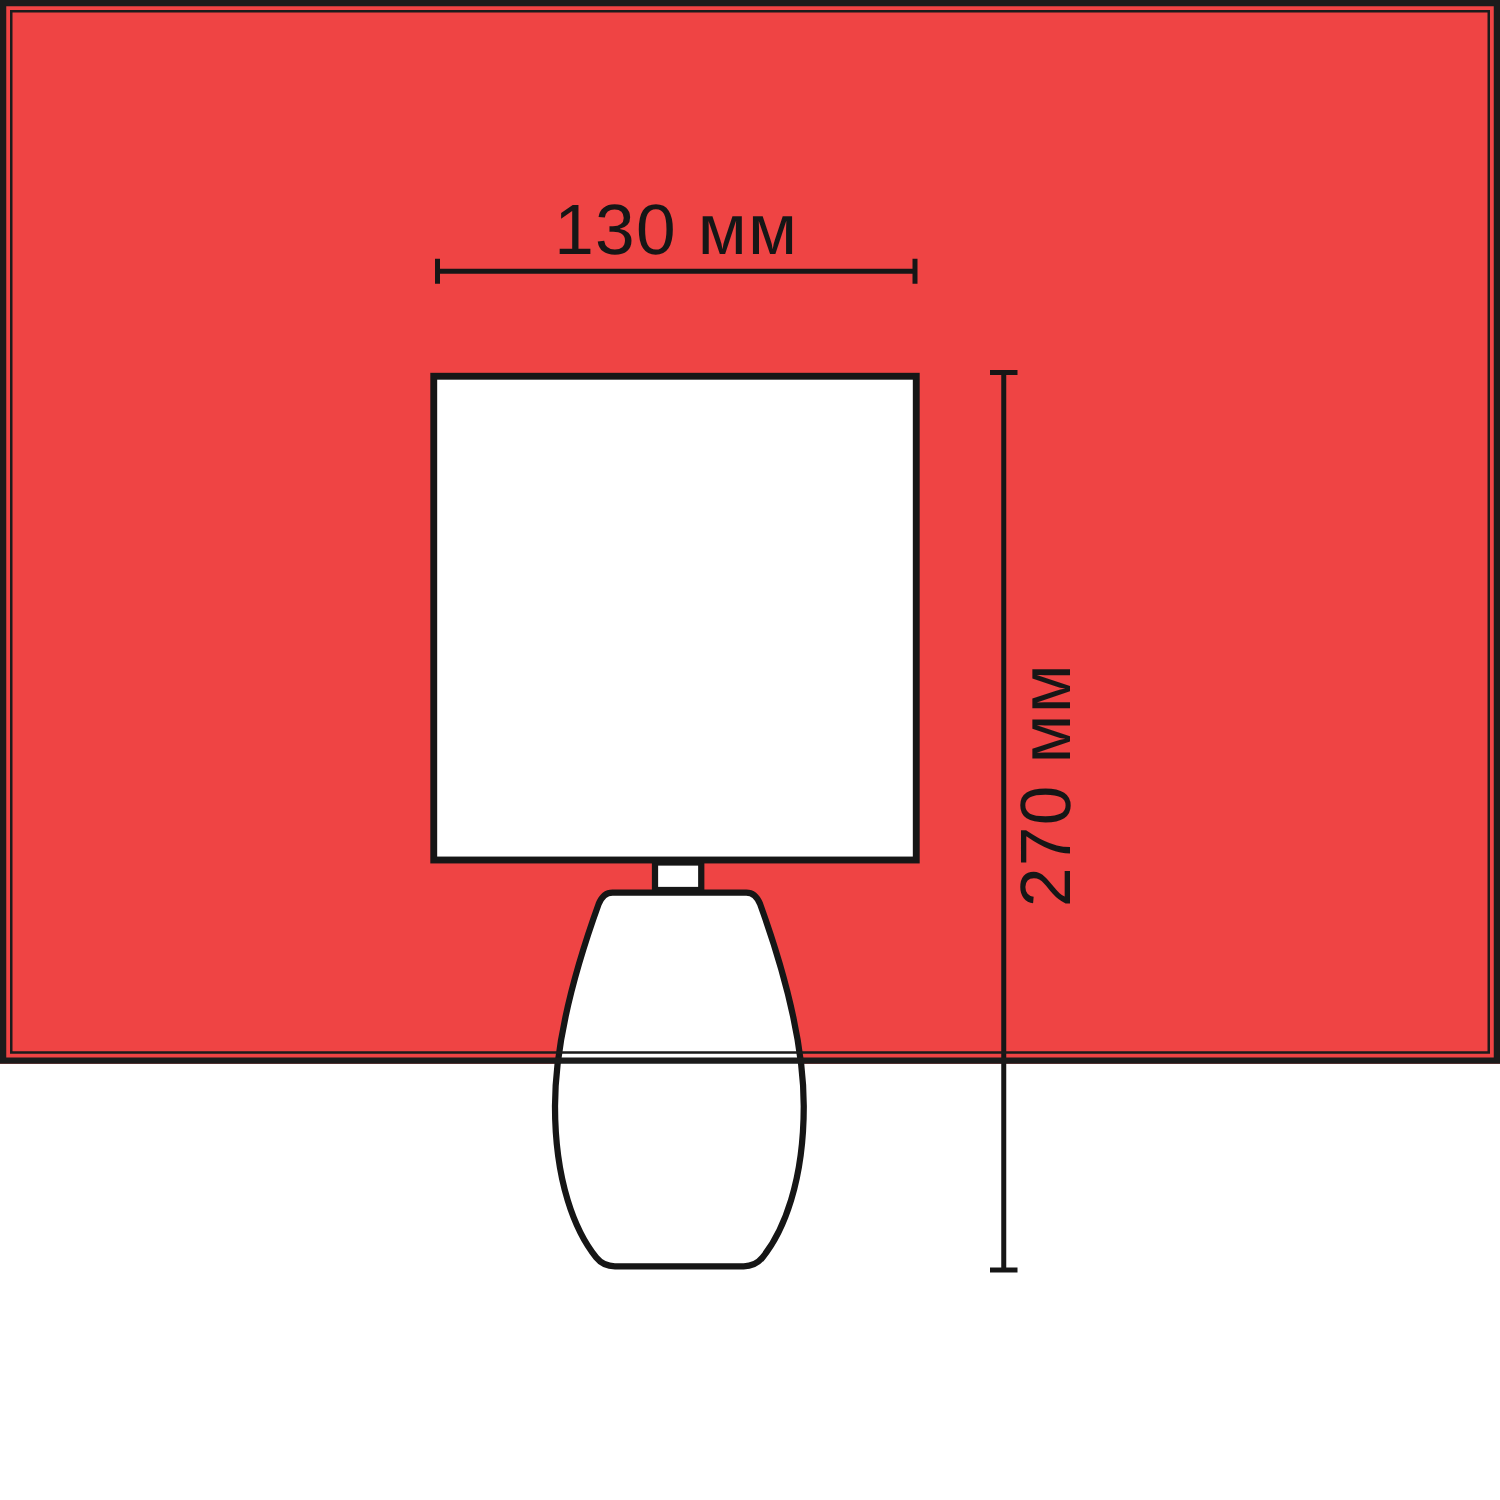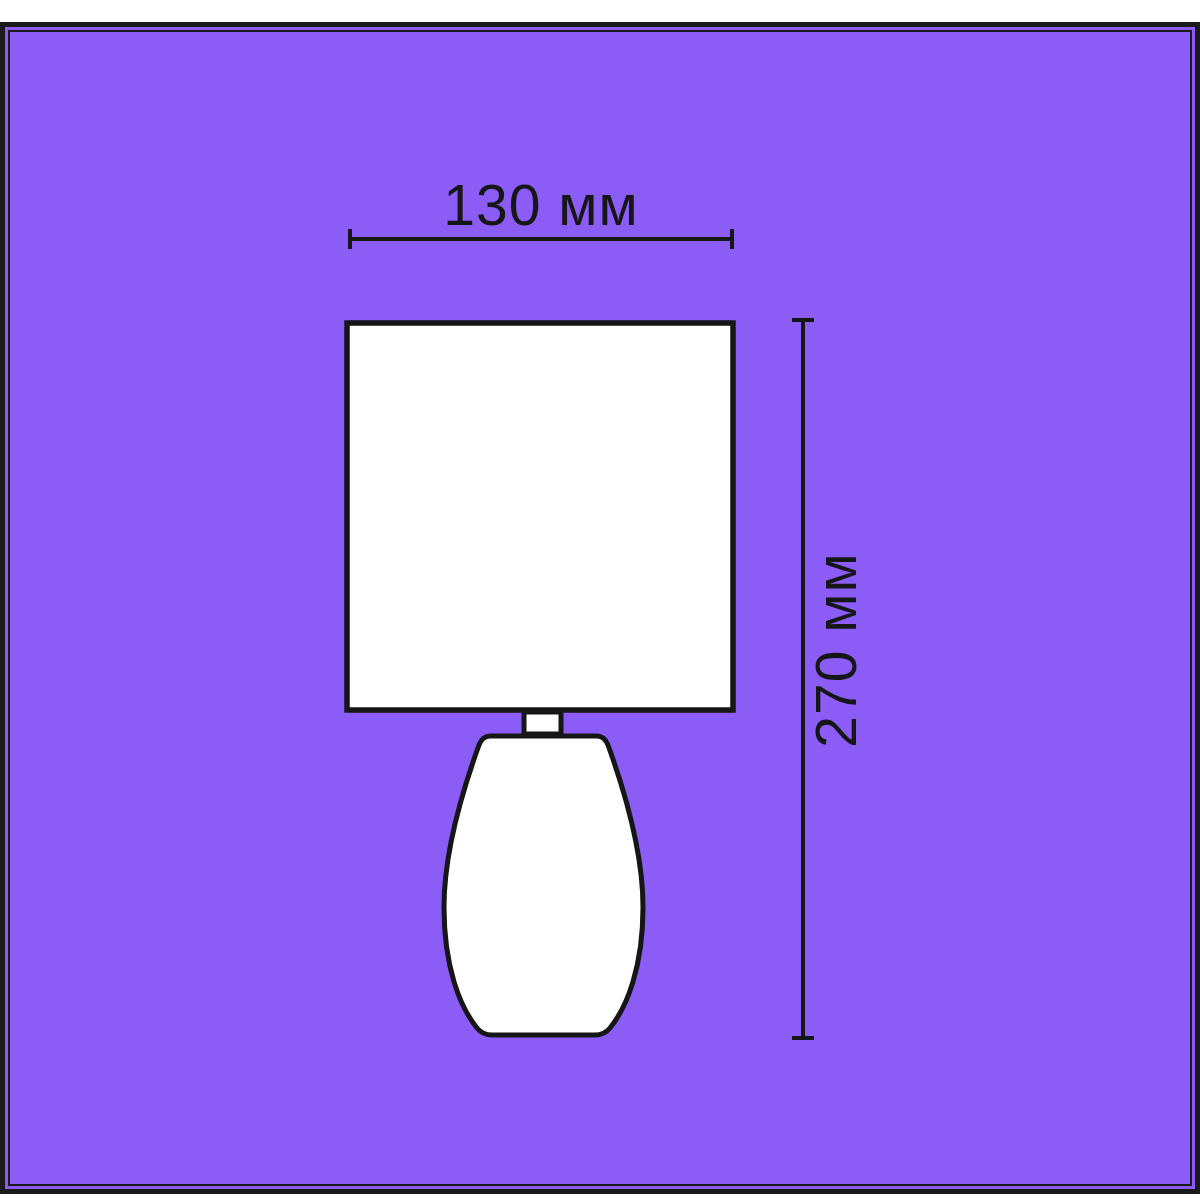--- a/index.html
+++ b/index.html
@@ -7,23 +7,22 @@
     padding: 0;
     width: 1200px;
     height: 1200px;
     background: #ffffff;
     font-family: "Liberation Sans", "DejaVu Sans", sans-serif;
     overflow: hidden;
   }
   .canvas {
     position: relative;
     width: 1200px;
-    height: 1172px;
-    background: #8b5cf6;
-    margin-top: 22px;
+    height: 851px;
+    background: #ef4444;
   }
   .frame-outer {
     position: absolute;
     inset: 0;
     border: 5px solid #1b1b1b;
     box-sizing: border-box;
     pointer-events: none;
   }
   .frame-inner {
     position: absolute;

